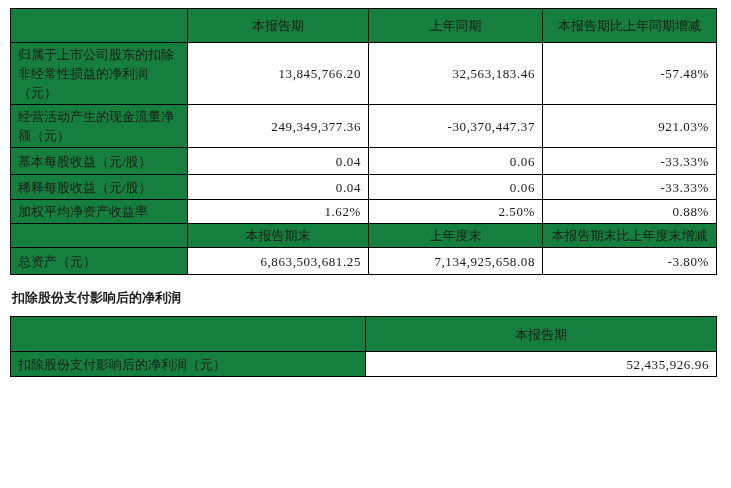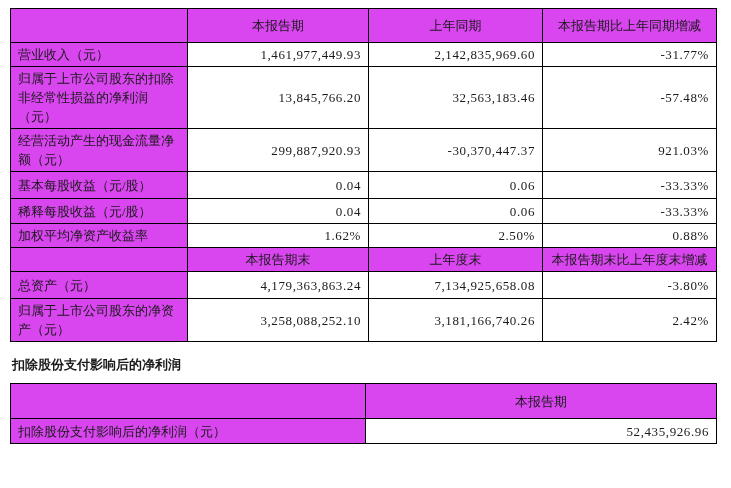--- a/index.html
+++ b/index.html
@@ -24,21 +24,21 @@
     width: 706px;
     font-size: 13px;
   }
   td {
     border: 1px solid #000000;
     padding: 2px 7px;
     vertical-align: middle;
     line-height: 19px;
     overflow: hidden;
   }
-  .shaded { background: #d946ef; }
+  .shaded { background: #15803d; }
   .hdr    { text-align: center; }
   .label  { text-align: left; }
   .num    { text-align: right; letter-spacing: 0.6px; white-space: nowrap; }
   tr.h34 { height: 34px; }
   tr.h24 { height: 24px; }
   tr.h42 { height: 42px; }
   tr.h59 { height: 59px; }
   tr.h41 { height: 41px; }
   tr.h27 { height: 27px; padding-left: 8px; }
   tr.h25 { height: 25px; }
@@ -65,38 +65,32 @@
       <col style="width:174px">
     </colgroup>
     <tbody>
       <tr class="h34">
         <td class="shaded"></td>
         <td class="shaded hdr">本报告期</td>
         <td class="shaded hdr">上年同期</td>
         <td class="shaded hdr">本报告期比上年同期增减</td>
       </tr>
 
-      <tr class="h24">
-        <td class="shaded label">营业收入（元）</td>
-        <td class="num">1,461,977,449.93</td>
-        <td class="num">2,142,835,969.60</td>
-        <td class="num">-31.77%</td>
-      </tr>
 
 
       <tr class="h59">
         <td class="shaded label">归属于上市公司股东的扣除非经常性损益的净利润（元）</td>
         <td class="num">13,845,766.20</td>
         <td class="num">32,563,183.46</td>
         <td class="num">-57.48%</td>
       </tr>
 
       <tr class="h41">
         <td class="shaded label">经营活动产生的现金流量净额（元）</td>
-        <td class="num">299,887,920.93</td>
+        <td class="num">249,349,377.36</td>
         <td class="num">-30,370,447.37</td>
         <td class="num">921.03%</td>
       </tr>
 
       <tr class="h27">
         <td class="shaded label">基本每股收益（元/股）</td>
         <td class="num">0.04</td>
         <td class="num">0.06</td>
         <td class="num">-33.33%</td>
       </tr>
@@ -117,31 +111,25 @@
 
       <tr class="h32">
         <td class="shaded"></td>
         <td class="shaded hdr">本报告期末</td>
         <td class="shaded hdr">上年度末</td>
         <td class="shaded hdr">本报告期末比上年度末增减</td>
       </tr>
 
       <tr class="h27">
         <td class="shaded label">总资产（元）</td>
-        <td class="num">4,179,363,863.24</td>
+        <td class="num">6,863,503,681.25</td>
         <td class="num">7,134,925,658.08</td>
         <td class="num">-3.80%</td>
       </tr>
 
-      <tr class="h41">
-        <td class="shaded label">归属于上市公司股东的净资产（元）</td>
-        <td class="num">3,258,088,252.10</td>
-        <td class="num">3,181,166,740.26</td>
-        <td class="num">2.42%</td>
-      </tr>
     </tbody>
   </table>
 
   <div class="note-title">扣除股份支付影响后的净利润</div>
 
   <table>
     <colgroup>
       <col style="width:355px">
       <col style="width:351px">
     </colgroup>

